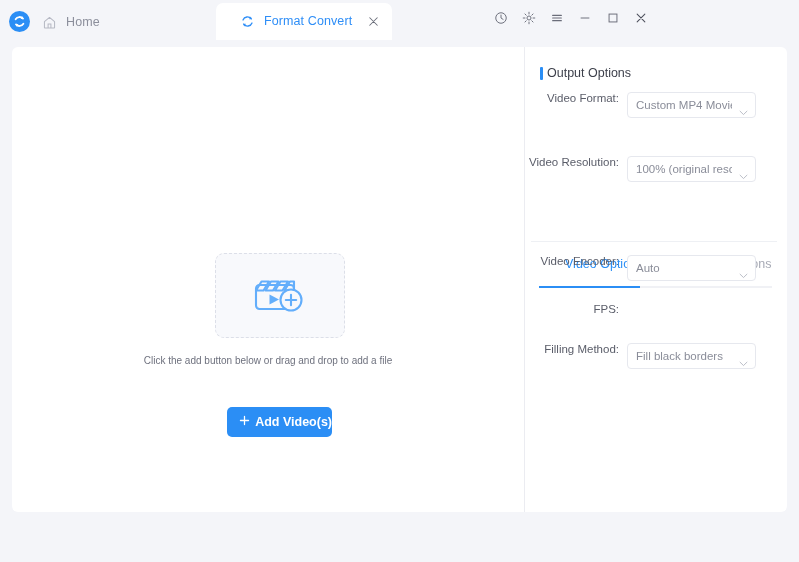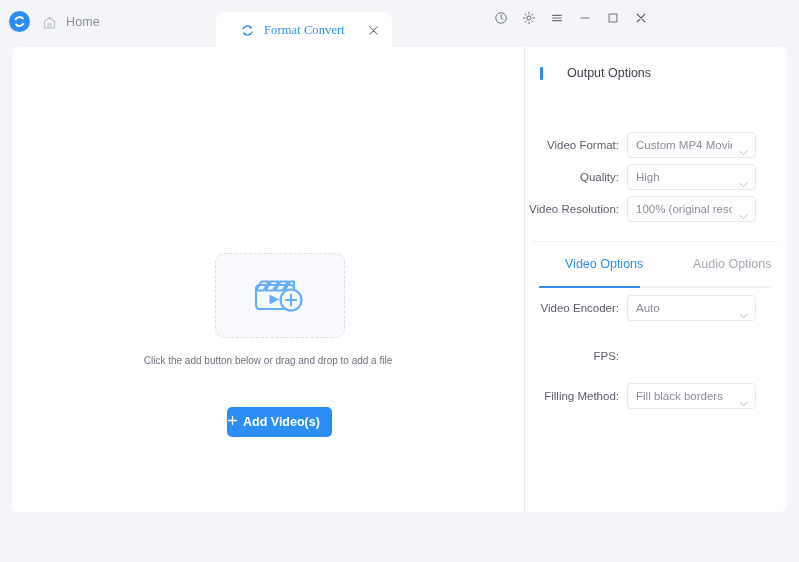--- a/index.html
+++ b/index.html
@@ -28,25 +28,25 @@
   .home-item {
     position: absolute; left: 42px; top: 12px;
     display: flex; align-items: center; gap: 9px;
     height: 20px;
   }
   .home-icon { width: 15px; height: 15px; display: block; }
   .home-label {
     font-size: 12.5px; color: #8c8f9c; letter-spacing: .1px;
   }
   .tab {
-    position: absolute; left: 216px; top: 12px;
+    position: absolute; left: 216px; top: 3px;
     width: 176px; height: 37px;
     background: #ffffff;
     border-radius: 7px 7px 0 0;
-    display: flex; align-items: center; font-family: Liberation Serif, serif;
+    display: flex; align-items: center;
   }
   .tab-icon { position: absolute; left: 24px; top: 11px; width: 15px; height: 15px; }
   .tab-label {
     position: absolute; left: 48px; top: 11px;
     font-size: 12.5px; color: #2e8ef7; letter-spacing: .1px;
   }
   .tab-close {
     position: absolute; left: 150px; top: 11px;
     width: 15px; height: 15px; cursor: pointer;
   }
@@ -99,44 +99,44 @@
     width: 512px; text-align: center;
     font-size: 10px; color: #6e717e;
   }
   .add-btn {
     position: absolute; left: 215px; top: 360px;
     width: 105px; height: 30px;
     background: #2b8ef5;
     border: none; border-radius: 5px;
     color: #ffffff; font-size: 12.5px; font-weight: bold;
     font-family: "Liberation Sans", sans-serif;
-    display: flex; align-items: center; justify-content: flex-start; gap: 5px;
+    display: flex; align-items: center; justify-content: flex-end; gap: 5px;
     cursor: pointer;
   }
 
   
   .right-panel {
     position: absolute; left: 524px; top: 47px;
     width: 263px; height: 465px;
     background: #ffffff;
     border-left: 1px solid #ebecf1;
     border-radius: 0 6px 6px 0;
   }
   .section-title {
     position: absolute; left: 15px; top: 19px;
-    display: flex; align-items: center; gap: 24px;
+    display: flex; align-items: center; gap: 4px;
   }
   .accent-bar {
     width: 3px; height: 13px; background: #2b8ef5; border-radius: 1px;
   }
   .section-title-text { font-size: 12.5px; color: #3c3f4a; }
 
   .field {
     position: absolute; left: 0; width: 263px; height: 26px;
-    display: flex; align-items: center; margin-top: 40px;
+    display: flex; align-items: flex-start;
   }
   .field-label {
     width: 102px; text-align: right;
     font-size: 11.5px; color: #5a5d69;
     padding-right: 8px;
   }
   .select {
     position: relative;
     width: 129px; height: 26px;
     border: 1px solid #e6e8ee; border-radius: 4px;
@@ -320,31 +320,20 @@
       <span class="select">
         <span class="select-value">Custom MP4 Movie(...</span>
         <span class="chev">
           <svg width="9" height="6" viewBox="0 0 10 7">
               <path d="M1 1.4L5 5.3 9 1.4" fill="none" stroke="#b7bac4" stroke-width="1.1" stroke-linecap="round"></path>
             </svg>
         </span>
       </span>
     </div>
 
-    <div class="field" style="top:77px">
-      <span class="field-label">Quality:</span>
-      <span class="select">
-        <span class="select-value">High</span>
-        <span class="chev">
-          <svg width="9" height="6" viewBox="0 0 10 7">
-              <path d="M1 1.4L5 5.3 9 1.4" fill="none" stroke="#b7bac4" stroke-width="1.1" stroke-linecap="round"></path>
-            </svg>
-        </span>
-      </span>
-    </div>
 
     <div class="field" style="top:109px">
       <span class="field-label">Video Resolution:</span>
       <span class="select">
         <span class="select-value">100% (original resol...</span>
         <span class="chev">
           <svg width="9" height="6" viewBox="0 0 10 7">
               <path d="M1 1.4L5 5.3 9 1.4" fill="none" stroke="#b7bac4" stroke-width="1.1" stroke-linecap="round"></path>
             </svg>
         </span>

